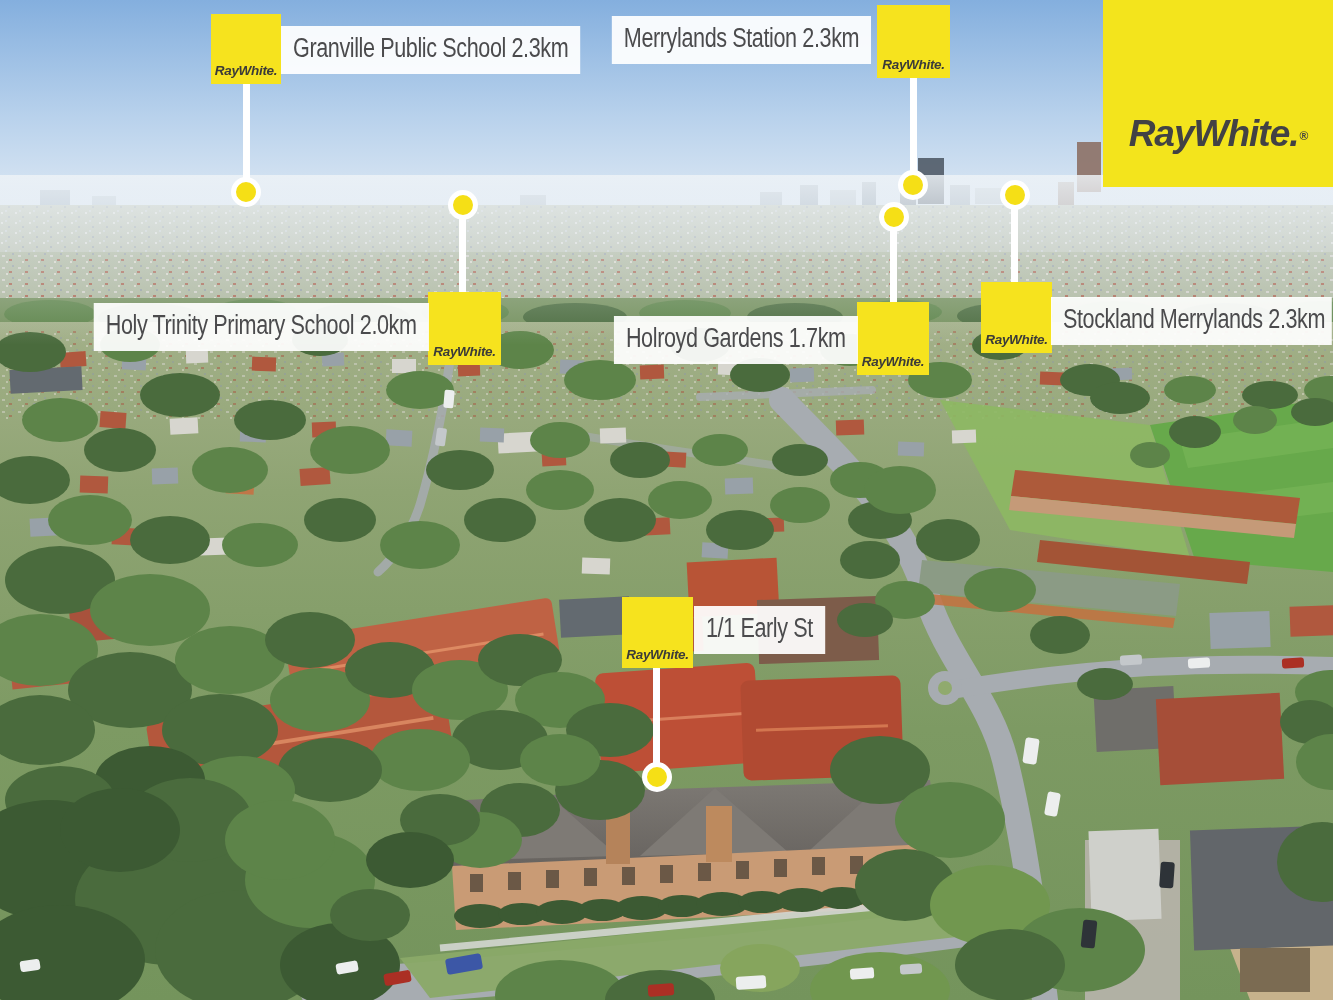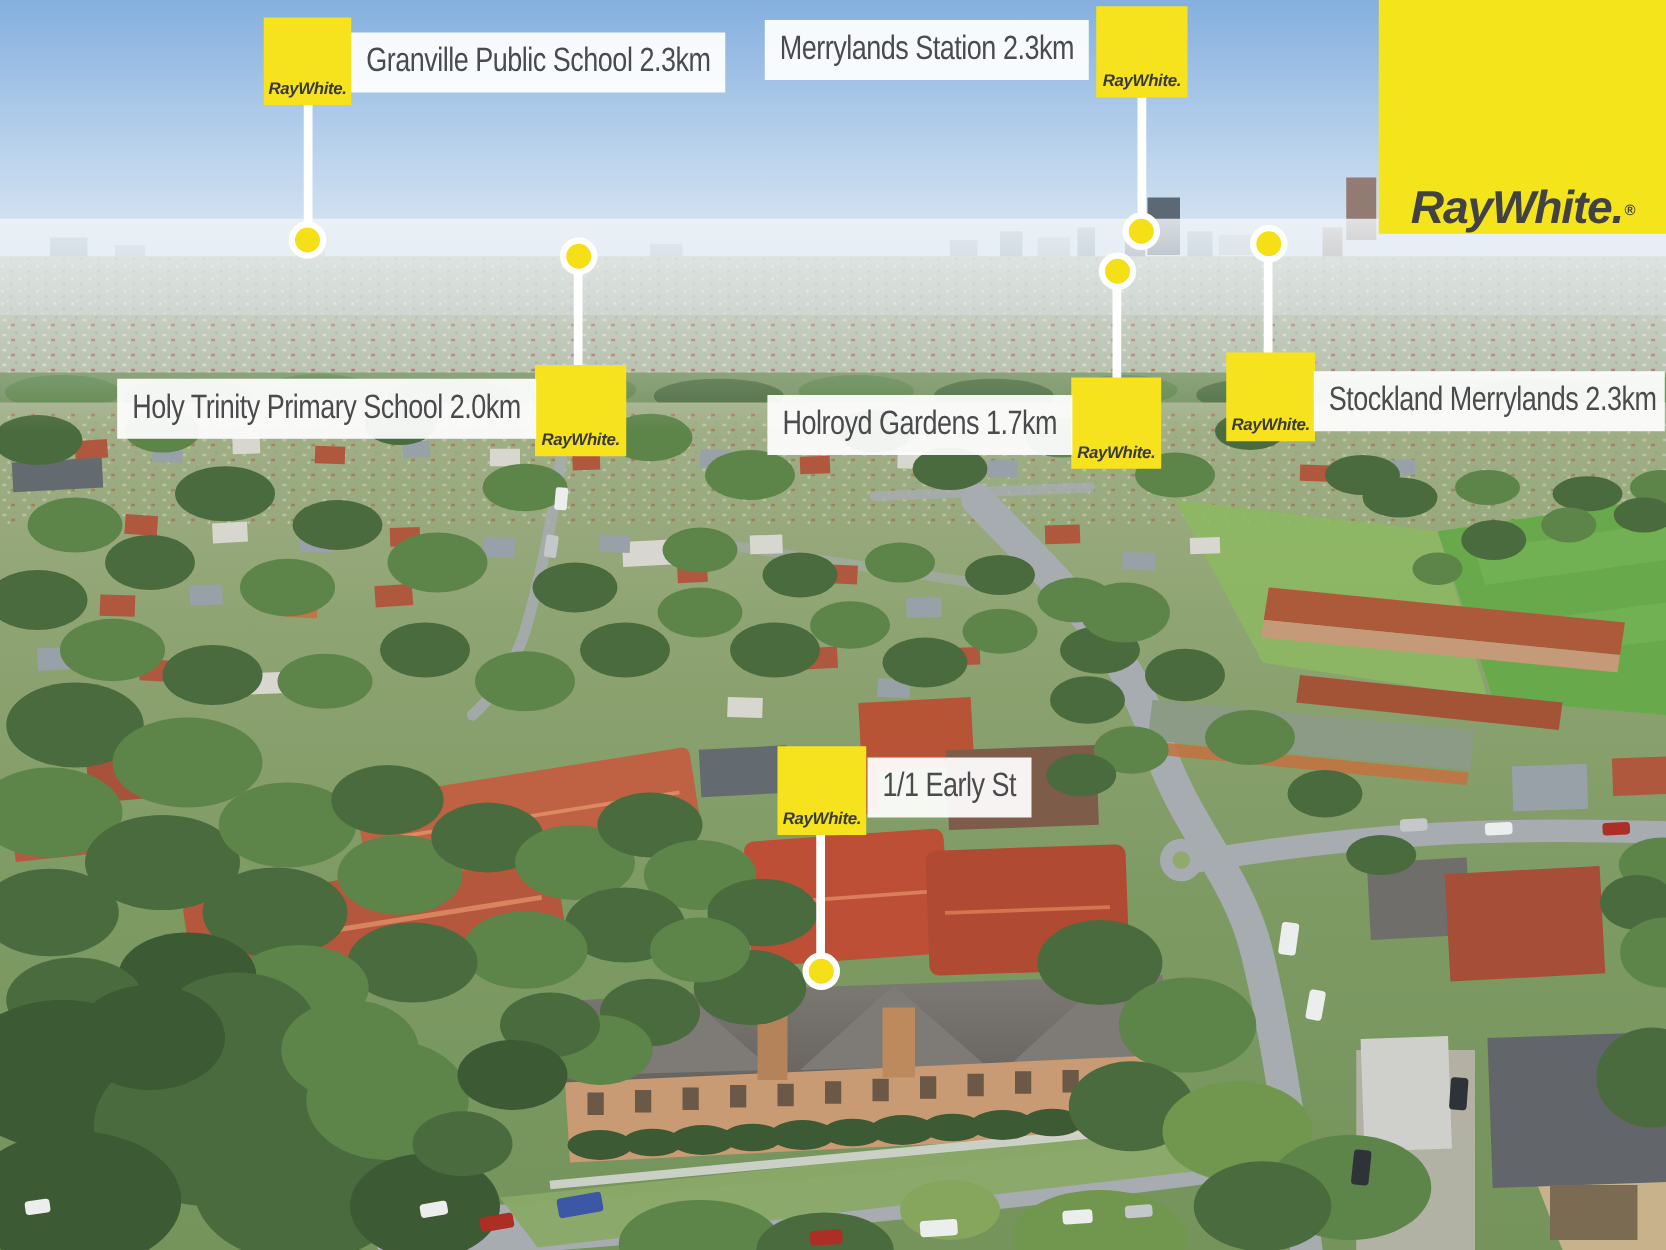--- a/index.html
+++ b/index.html
@@ -22,21 +22,21 @@
   .rw-badge{font-style:italic;font-weight:700;font-size:13.5px;
             letter-spacing:-.3px;color:#3b3b39;padding-bottom:6px;white-space:nowrap;}
   .m-label{position:absolute;background:rgba(255,255,255,.93);color:#4b4b4d;
            font-size:27px;letter-spacing:-.5px;line-height:1.22;
            padding:6px 15px 9px;white-space:nowrap;}
   .anch-l{transform:scaleX(.8);transform-origin:0 50%;}
   .anch-r{transform:scaleX(.8);transform-origin:100% 50%;}
   .m-label.tight{padding-right:8px;}
   .logo-big{position:absolute;left:1103px;top:0;width:230px;height:187px;
             background:#f3e41c;display:flex;align-items:flex-end;
-            justify-content:center;padding-bottom:0;box-sizing:border-box;}
+            justify-content:center;padding-bottom:32px;box-sizing:border-box;}
   .rw-big{font-style:italic;font-weight:700;font-size:37px;letter-spacing:-1px;
           color:#424244;white-space:nowrap;}
   .reg{font-size:12px;font-weight:700;font-style:normal;vertical-align:6px;margin-left:1px;}
 </style>
 </head>
 <body>
 
 <div class="stage">
 
   <svg width="1333" height="1000" viewBox="0 0 1333 1000" aria-hidden="true">

